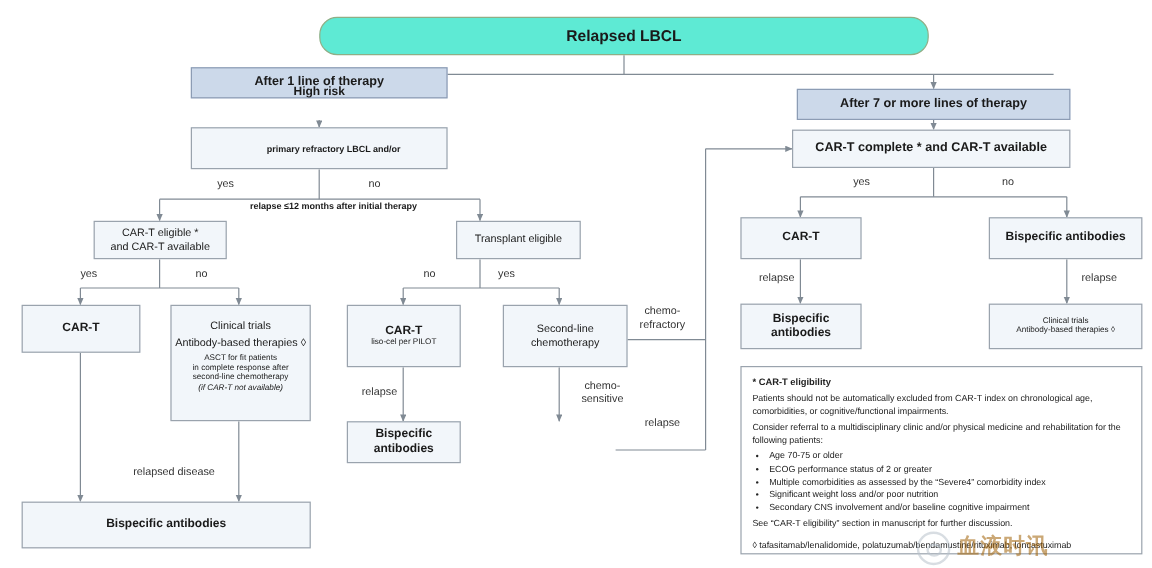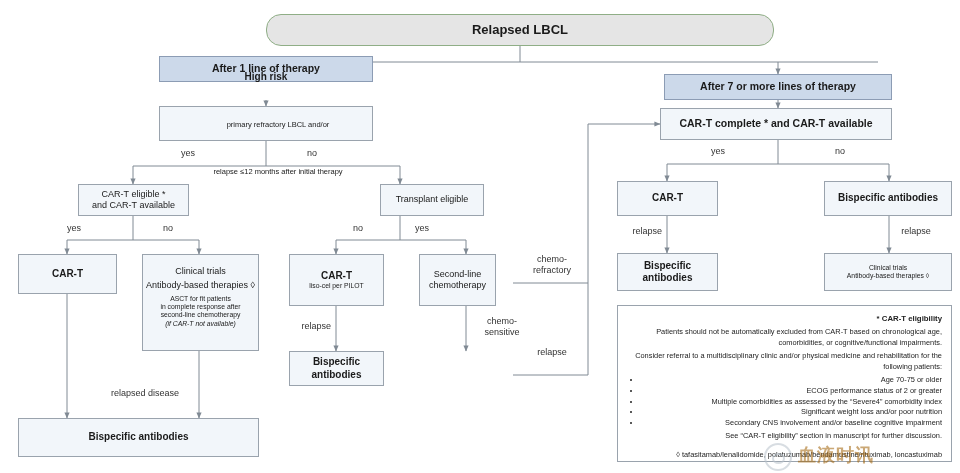--- a/index.html
+++ b/index.html
@@ -2,28 +2,28 @@
 <html><head>
 <meta charset="utf-8">
 <style>
   html,body{margin:0;padding:0;background:#ffffff;}
   body{font-family:"Liberation Sans",sans-serif;color:#1a1a1a;}
   #canvas{position:relative;width:960px;height:473px;background:#fff;overflow:hidden;}
   svg.conn{position:absolute;left:0;top:0;width:960px;height:473px;pointer-events:none;}
   .box{position:absolute;box-sizing:border-box;border:1px solid #9aa3ad;
        display:flex;flex-direction:column;align-items:center;justify-content:center;
        text-align:center;line-height:1.25;}
-  .b-green{background:#e5e5e5;border-color:#8fae86;border-radius:15px;}
+  .b-green{background:#5eead4;border-color:#8fae86;border-radius:15px;}
   .b-head{background:#ccd9ea;border-color:#8c9cb4;}
   .b-light{background:#f2f6fa;border-color:#9aa3ad;}
   .t-title{font-size:13px;font-weight:bold;}
   .t-head{font-size:10.5px;font-weight:bold;}
   .t-bold{font-size:10px;font-weight:bold;}
   .t-norm{font-size:9px;font-weight:normal;}
-  .t-sm{font-size:7.5px;font-weight:normal;padding-left:24px;}
+  .t-sm{font-size:7.5px;font-weight:bold;padding-left:24px;}
   .t-xs{font-size:6.8px;font-weight:normal;}
   .t-ital{font-size:6.8px;font-style:italic;}
   .lbl{position:absolute;font-size:9px;color:#333;text-align:center;line-height:1.2;}
   .note{position:absolute;box-sizing:border-box;border:1px solid #9aa3ad;background:#fff;
         padding:7px 9px;text-align:left;font-size:7.4px;line-height:1.45;color:#222;}
   .note .nh{font-weight:bold;font-size:7.8px;margin-bottom:3px;}
   .note p{margin:0 0 2.5px 0;}
   .note ul{margin:2px 0 2px 0;padding-left:14px;}
   .note li{margin:0;}
   .note .ftn{margin-top:8px;}
@@ -136,21 +136,21 @@
     <span class="t-xs">in complete response after</span>
     <span class="t-xs">second-line chemotherapy</span>
     <span class="t-ital">(if CAR-T not available)</span>
   </div>
 
   <div class="box b-light" style="left:289px;top:254px;width:95px;height:52px;">
     <span class="t-bold">CAR-T</span>
     <span class="t-xs">liso-cel per PILOT</span>
   </div>
 
-  <div class="box b-light" style="left:419px;top:254px;width:77px;height:52px;">
+  <div class="box b-light" style="left:419px;top:254px;width:104px;height:52px;">
     <span class="t-norm">Second-line</span>
     <span class="t-norm">chemotherapy</span>
   </div>
 
   <div class="box b-light" style="left:289px;top:351px;width:95px;height:35px;">
     <span class="t-bold">Bispecific</span>
     <span class="t-bold">antibodies</span>
   </div>
 
 
@@ -204,23 +204,23 @@
   <div class="lbl" style="left:522px;top:347px;width:60px;">relapse</div>
 
   <div class="lbl" style="left:90px;top:388px;width:110px;">relapsed disease</div>
 
   <div class="lbl" style="left:700px;top:146px;width:36px;">yes</div>
   <div class="lbl" style="left:822px;top:146px;width:36px;">no</div>
 
   <div class="lbl" style="left:612px;top:226px;width:50px;text-align:right;">relapse</div>
   <div class="lbl" style="left:890px;top:226px;width:52px;">relapse</div>
 
-  <div class="note" style="left:617px;top:305px;width:335px;height:157px;text-align:right;">
+  <div class="note" style="left:617px;top:305px;width:335px;height:157px;">
     <div class="nh">* CAR-T eligibility</div>
-    <p>Patients should not be automatically excluded from CAR-T based on chronological age, comorbidities, or cognitive/functional impairments.</p>
+    <p>Patients should not be automatically excluded from CAR-T index on chronological age, comorbidities, or cognitive/functional impairments.</p>
     <p>Consider referral to a multidisciplinary clinic and/or physical medicine and rehabilitation for the following patients:</p>
     <ul>
       <li>Age 70-75 or older</li>
       <li>ECOG performance status of 2 or greater</li>
       <li>Multiple comorbidities as assessed by the “Severe4” comorbidity index</li>
       <li>Significant weight loss and/or poor nutrition</li>
       <li>Secondary CNS involvement and/or baseline cognitive impairment</li>
     </ul>
     <p>See “CAR-T eligibility” section in manuscript for further discussion.</p>
     <p class="ftn">◊ tafasitamab/lenalidomide, polatuzumab/bendamustine/rituximab, loncastuximab</p>

